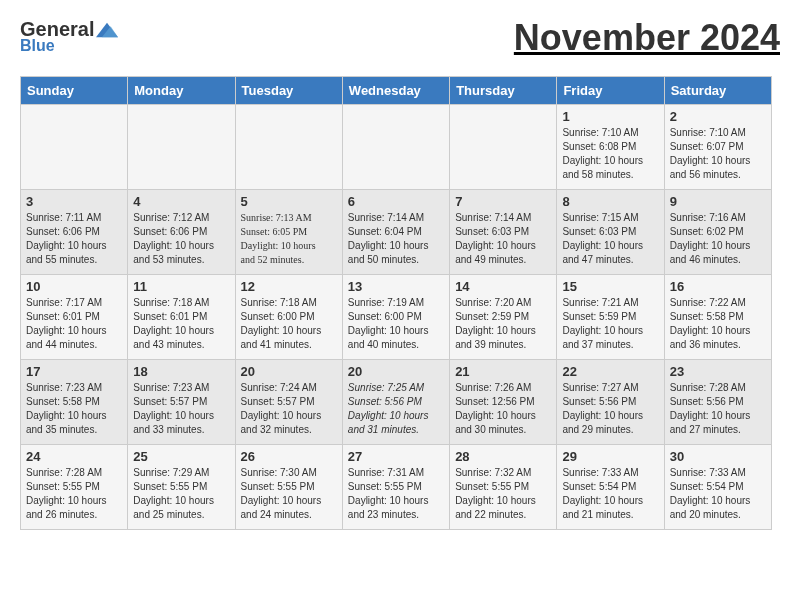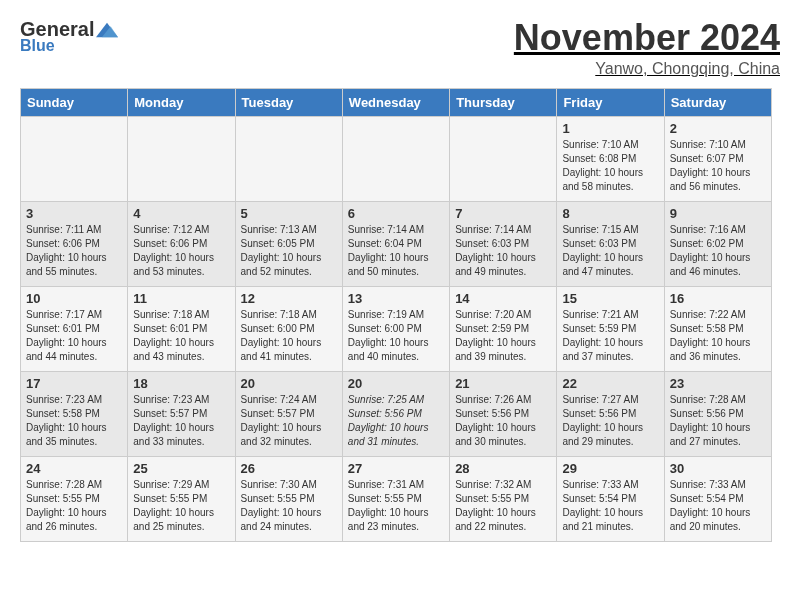--- a/index.html
+++ b/index.html
@@ -94,39 +94,39 @@
     .day-info {
       font-size: 10px;
       line-height: 1.4;
       color: #333;
     }
     .empty-cell {
       background-color: #f5f5f5;
     }
     .cal-wrapper {
       padding: 0 10px 10px 10px;
+      margin-top: 8px;
     }
   </style>
 </head>
 <body>
 
 <div class="header">
   <div class="logo">
     <div class="logo-text">
       <span class="logo-general">General</span>
       <svg class="logo-icon" viewBox="0 0 30 30" xmlns="http://www.w3.org/2000/svg">
         <polygon points="0,25 15,5 30,25" fill="#3a7abf"></polygon>
         <polygon points="8,25 20,10 30,25" fill="#5a9fd4" opacity="0.7"></polygon>
       </svg>
     </div>
     <span class="logo-blue" style="margin-top:-4px;">Blue</span>
   </div>
   <div class="title-block">
     <div class="month-title">November 2024</div>
-    <div class="location">Yanwo, Chongqing, China</div>
   </div>
 </div>
 
 <div class="cal-wrapper">
   <table class="calendar">
     <thead>
       <tr>
       <th>Sunday</th>
           <th>Monday</th>
           <th>Tuesday</th>
@@ -168,21 +168,21 @@
           </td>
           <td>
             <span class="day-num">4</span>
             <div class="day-info" style="white-space: pre-line;">Sunrise: 7:12 AM
 Sunset: 6:06 PM
 Daylight: 10 hours
 and 53 minutes.</div>
           </td>
           <td>
             <span class="day-num">5</span>
-            <div class="day-info" style="white-space: pre-line;">Sunrise: 7:13 AM
+            <div class="day-info" style="white-space: pre-line; font-family: Liberation Serif, serif;">Sunrise: 7:13 AM
 Sunset: 6:05 PM
 Daylight: 10 hours
 and 52 minutes.</div>
           </td>
           <td>
             <span class="day-num">6</span>
             <div class="day-info" style="white-space: pre-line;">Sunrise: 7:14 AM
 Sunset: 6:04 PM
 Daylight: 10 hours
 and 50 minutes.</div>
@@ -285,21 +285,21 @@
           <td>
             <span class="day-num">20</span>
             <div class="day-info" style="white-space: pre-line; font-style: italic;">Sunrise: 7:25 AM
 Sunset: 5:56 PM
 Daylight: 10 hours
 and 31 minutes.</div>
           </td>
           <td>
             <span class="day-num">21</span>
             <div class="day-info" style="white-space: pre-line;">Sunrise: 7:26 AM
-Sunset: 5:56 PM
+Sunset: 12:56 PM
 Daylight: 10 hours
 and 30 minutes.</div>
           </td>
           <td>
             <span class="day-num">22</span>
             <div class="day-info" style="white-space: pre-line;">Sunrise: 7:27 AM
 Sunset: 5:56 PM
 Daylight: 10 hours
 and 29 minutes.</div>
           </td>

